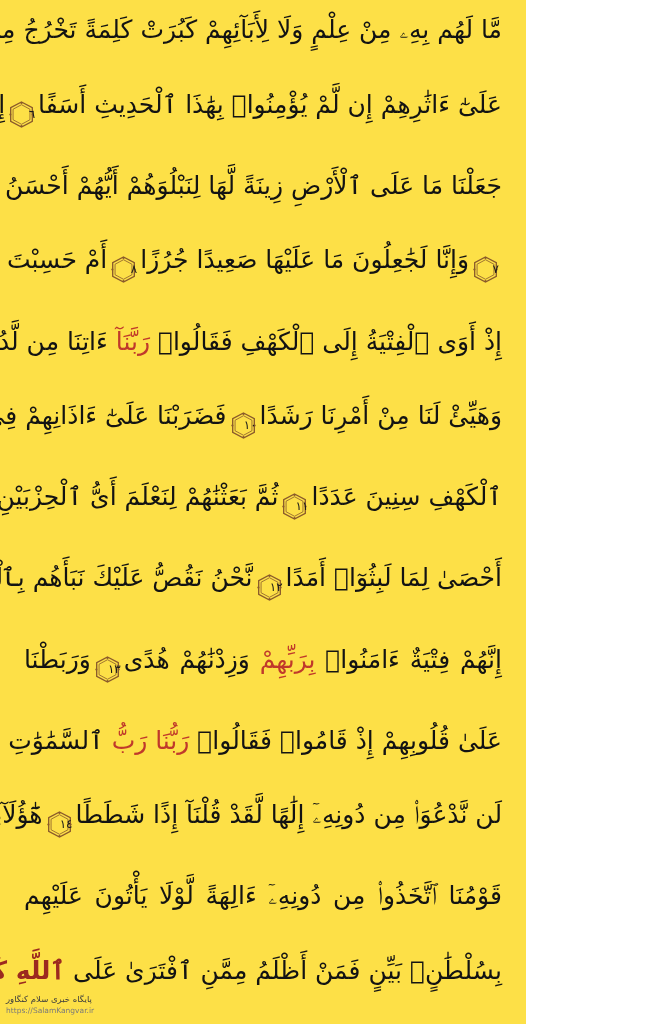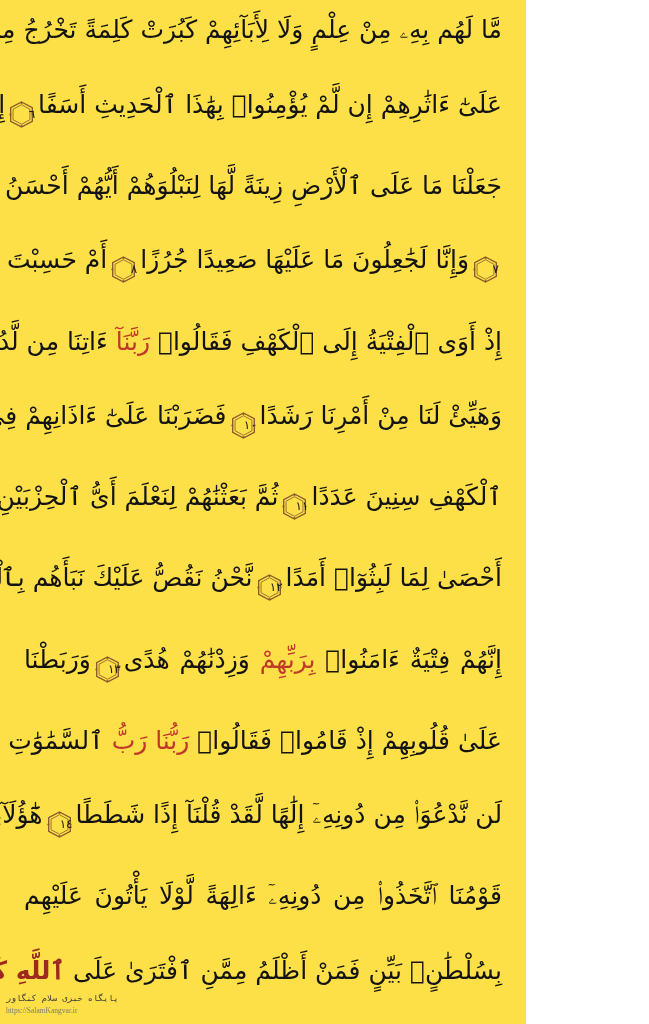--- a/index.html
+++ b/index.html
@@ -80,29 +80,27 @@
     direction: rtl;
     text-align: left;
     color: #5a5a5a;
     line-height: 1.35;
     font-family: "DejaVu Sans", sans-serif;
   }
   .watermark .wm-title {
     font-size: 8.5px;
     color: #3d3d3d;
     display: block;
-    font-family: Liberation Mono, monospace;
   }
   .watermark .wm-url {
     font-size: 7.5px;
     color: #7a7a7a;
     display: block;
     direction: ltr;
-    text-align: left;
-    font-family: Liberation Serif, serif;
+    text-align: right;
   }
 </style>
 </head>
 <body>
 
 <div class="page">
   <div class="mushaf" id="mushaf">
       <div class="ayah-line"><span>مَّا لَهُم بِهِۦ مِنْ عِلْمٍ وَلَا لِأَبَآئِهِمْ كَبُرَتْ كَلِمَةً تَخْرُجُ مِنْ</span></div>
       <div class="ayah-line"><span>عَلَىٰٓ ءَاثَٰرِهِمْ إِن لَّمْ يُؤْمِنُوا۟ بِهَٰذَا ٱلْحَدِيثِ أَسَفًا</span><span class="marker"><svg class="frame" viewBox="0 0 40 40" xmlns="http://www.w3.org/2000/svg">
             <polygon points="20,1.5 36,10 36,30 20,38.5 4,30 4,10" fill="none" stroke="#8a5a2b" stroke-width="2"></polygon>

